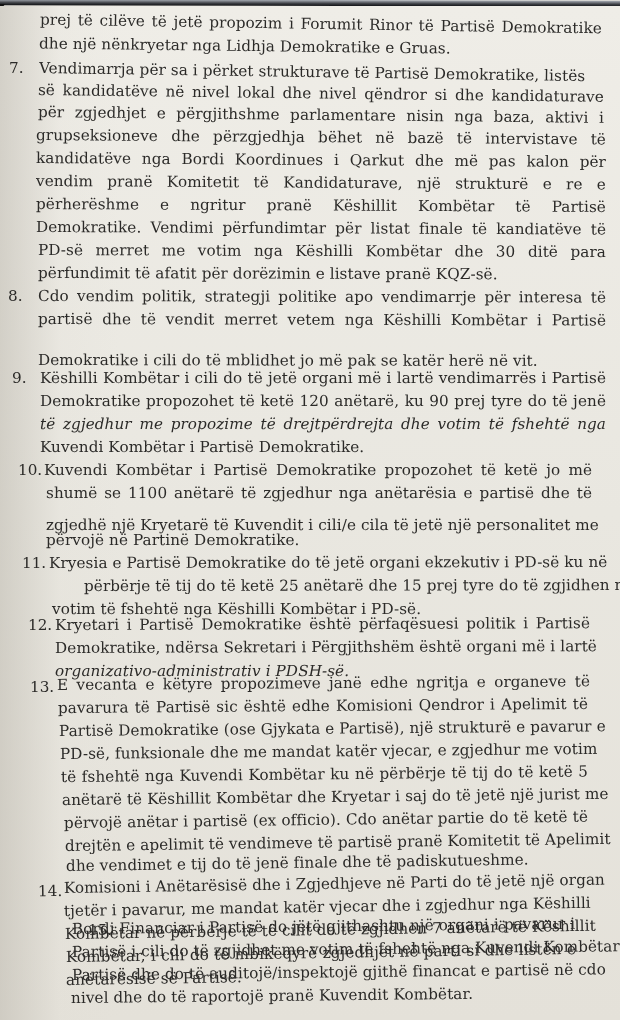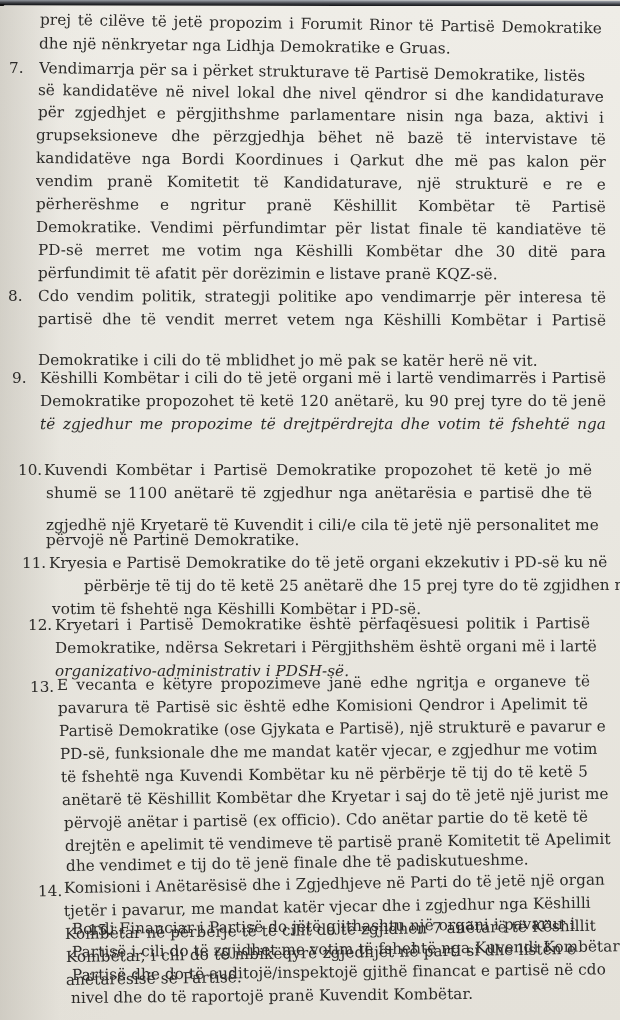--- a/index.html
+++ b/index.html
@@ -56,20 +56,21 @@
 
   <div class="num" style="left:8px;top:281px;">8.</div>
   <div class="line j" style="left:38px;top:281px;width:568px;transform:rotate(0.15deg);transform-origin:left;">Cdo vendim politik, strategji politike apo vendimarrje për interesa të</div>
   <div class="line j" style="left:38px;top:304px;width:568px;transform:rotate(0.15deg);transform-origin:left;">partisë dhe të vendit merret vetem nga Këshilli Kombëtar i Partisë</div>
   <div class="line" style="left:38px;top:345px;transform:rotate(0.1deg);transform-origin:left;">Demokratike i cili do të mblidhet jo më pak se katër herë në vit.</div>
 
   <div class="num" style="left:12px;top:363px;">9.</div>
   <div class="line j" style="left:40px;top:363px;width:566px;">Këshilli Kombëtar i cili do të jetë organi më i lartë vendimarrës i Partisë</div>
   <div class="line j" style="left:40px;top:386px;width:566px;">Demokratike propozohet të ketë 120 anëtarë, ku 90 prej tyre do të jenë</div>
   <div class="line j" style="left:40px;top:409px;width:566px;font-style:italic;">të zgjedhur me propozime të drejtpërdrejta dhe votim të fshehtë nga</div>
+  <div class="line" style="left:40px;top:432px;">Kuvendi Kombëtar i Partisë Demokratike.</div>
 
   <div class="num" style="left:18px;top:455px;">10.</div>
   <div class="line j" style="left:44px;top:455px;width:548px;">Kuvendi Kombëtar i Partisë Demokratike propozohet të ketë jo më</div>
   <div class="line j" style="left:46px;top:478px;width:546px;">shumë se 1100 anëtarë të zgjedhur nga anëtarësia e partisë dhe të</div>
   <div class="line j" style="left:46px;top:510px;width:546px;">zgjedhë një Kryetarë të Kuvendit i cili/e cila të jetë një personalitet me</div>
   <div class="line" style="left:46px;top:525px;">përvojë në Partinë Demokratike.</div>
 
   <div class="num" style="left:22px;top:548px;">11.</div>
   <div class="line j" style="left:49px;top:548px;width:543px;transform:rotate(-0.1deg);transform-origin:left;">Kryesia e Partisë Demokratike do të jetë organi ekzekutiv i PD-së ku në</div>
   <div class="line j" style="left:52px;top:571px;width:540px;transform:rotate(-0.1deg);transform-origin:left;margin-left:32px;">përbërje të tij do të ketë 25 anëtarë dhe 15 prej tyre do të zgjidhen me</div>

